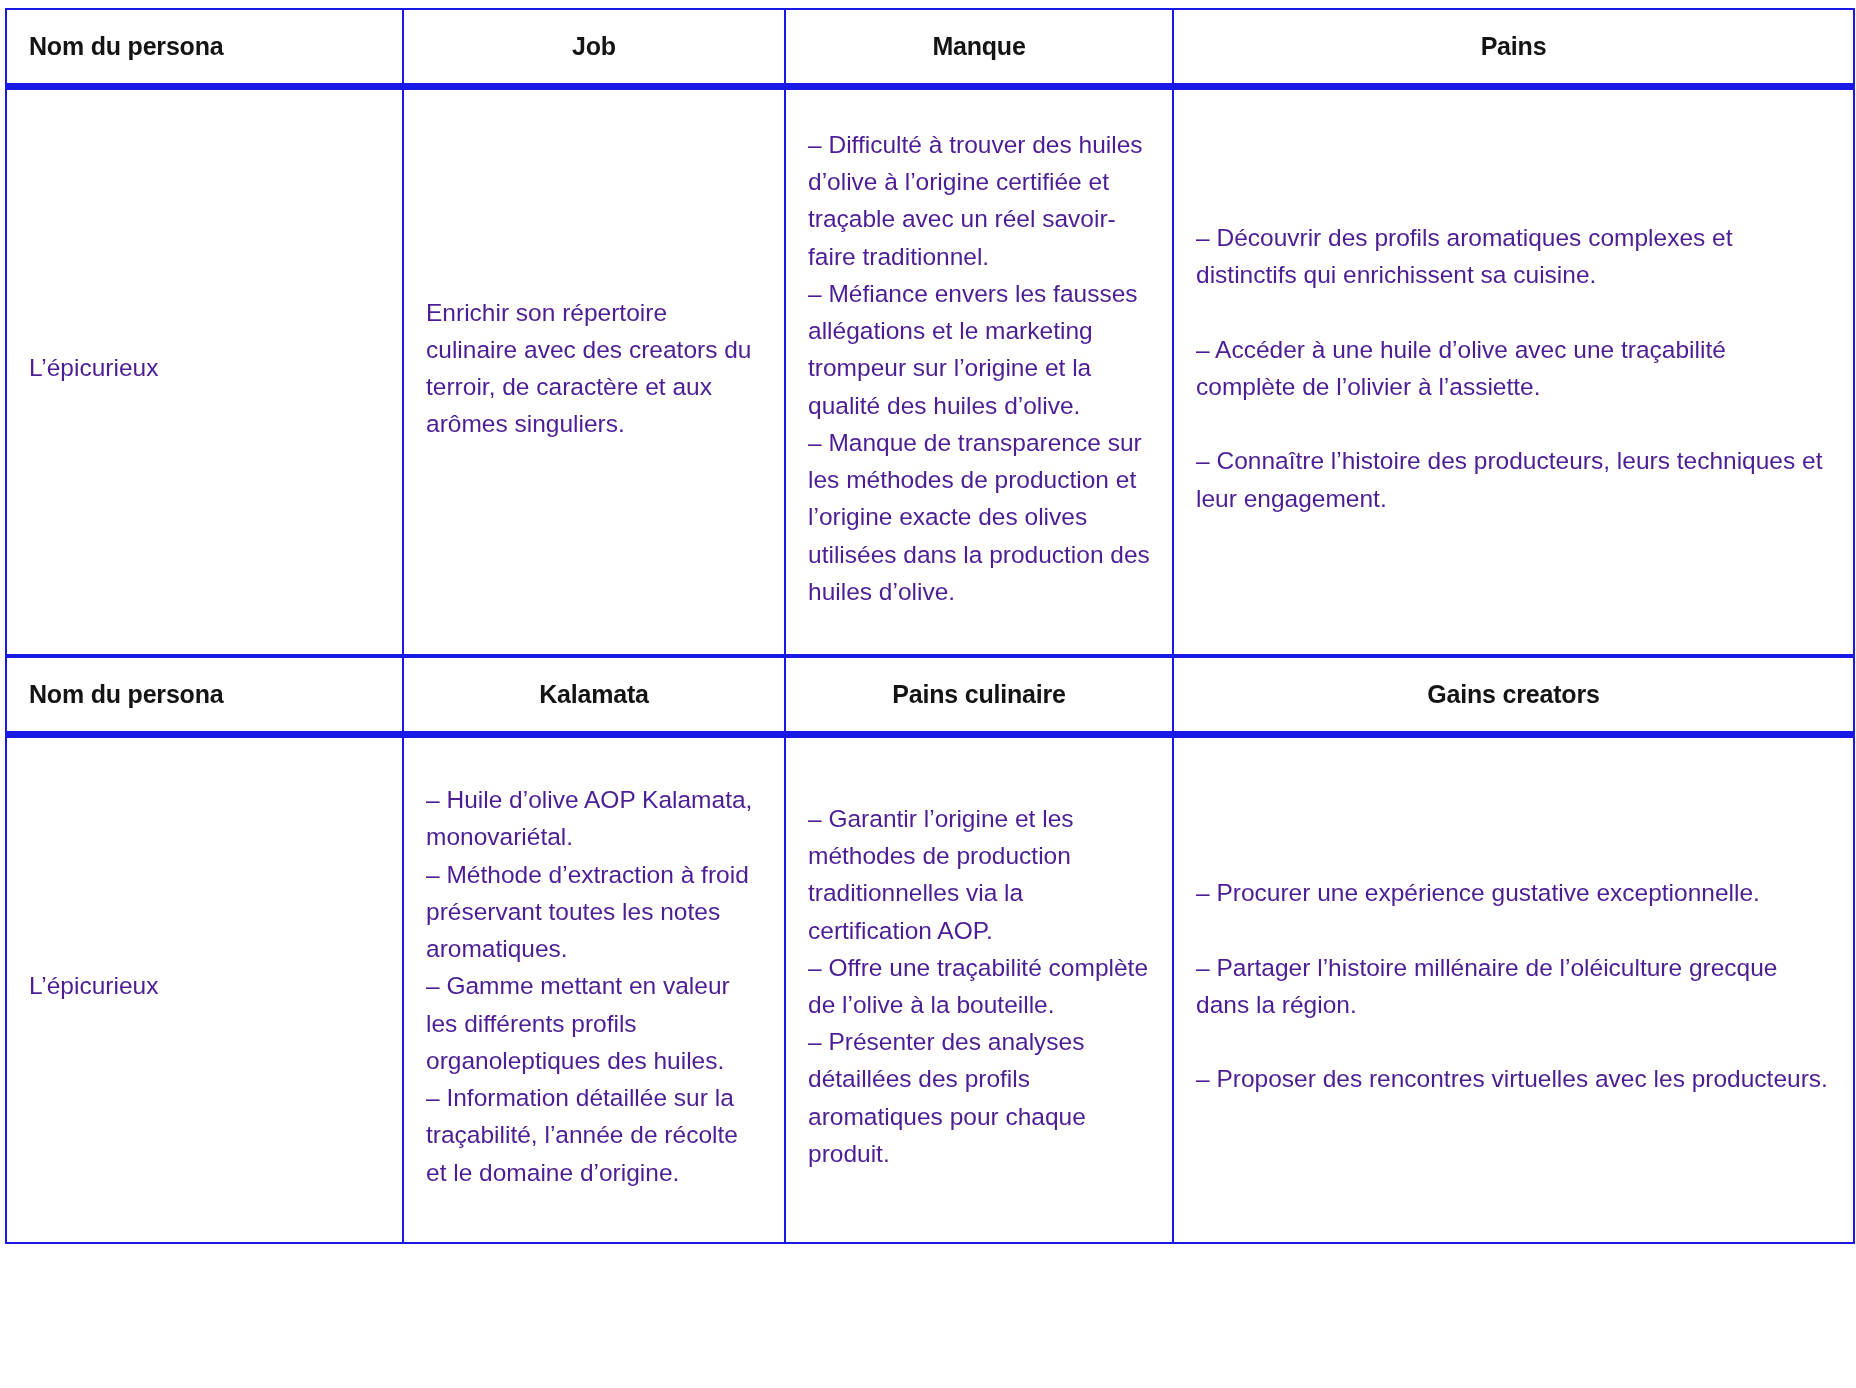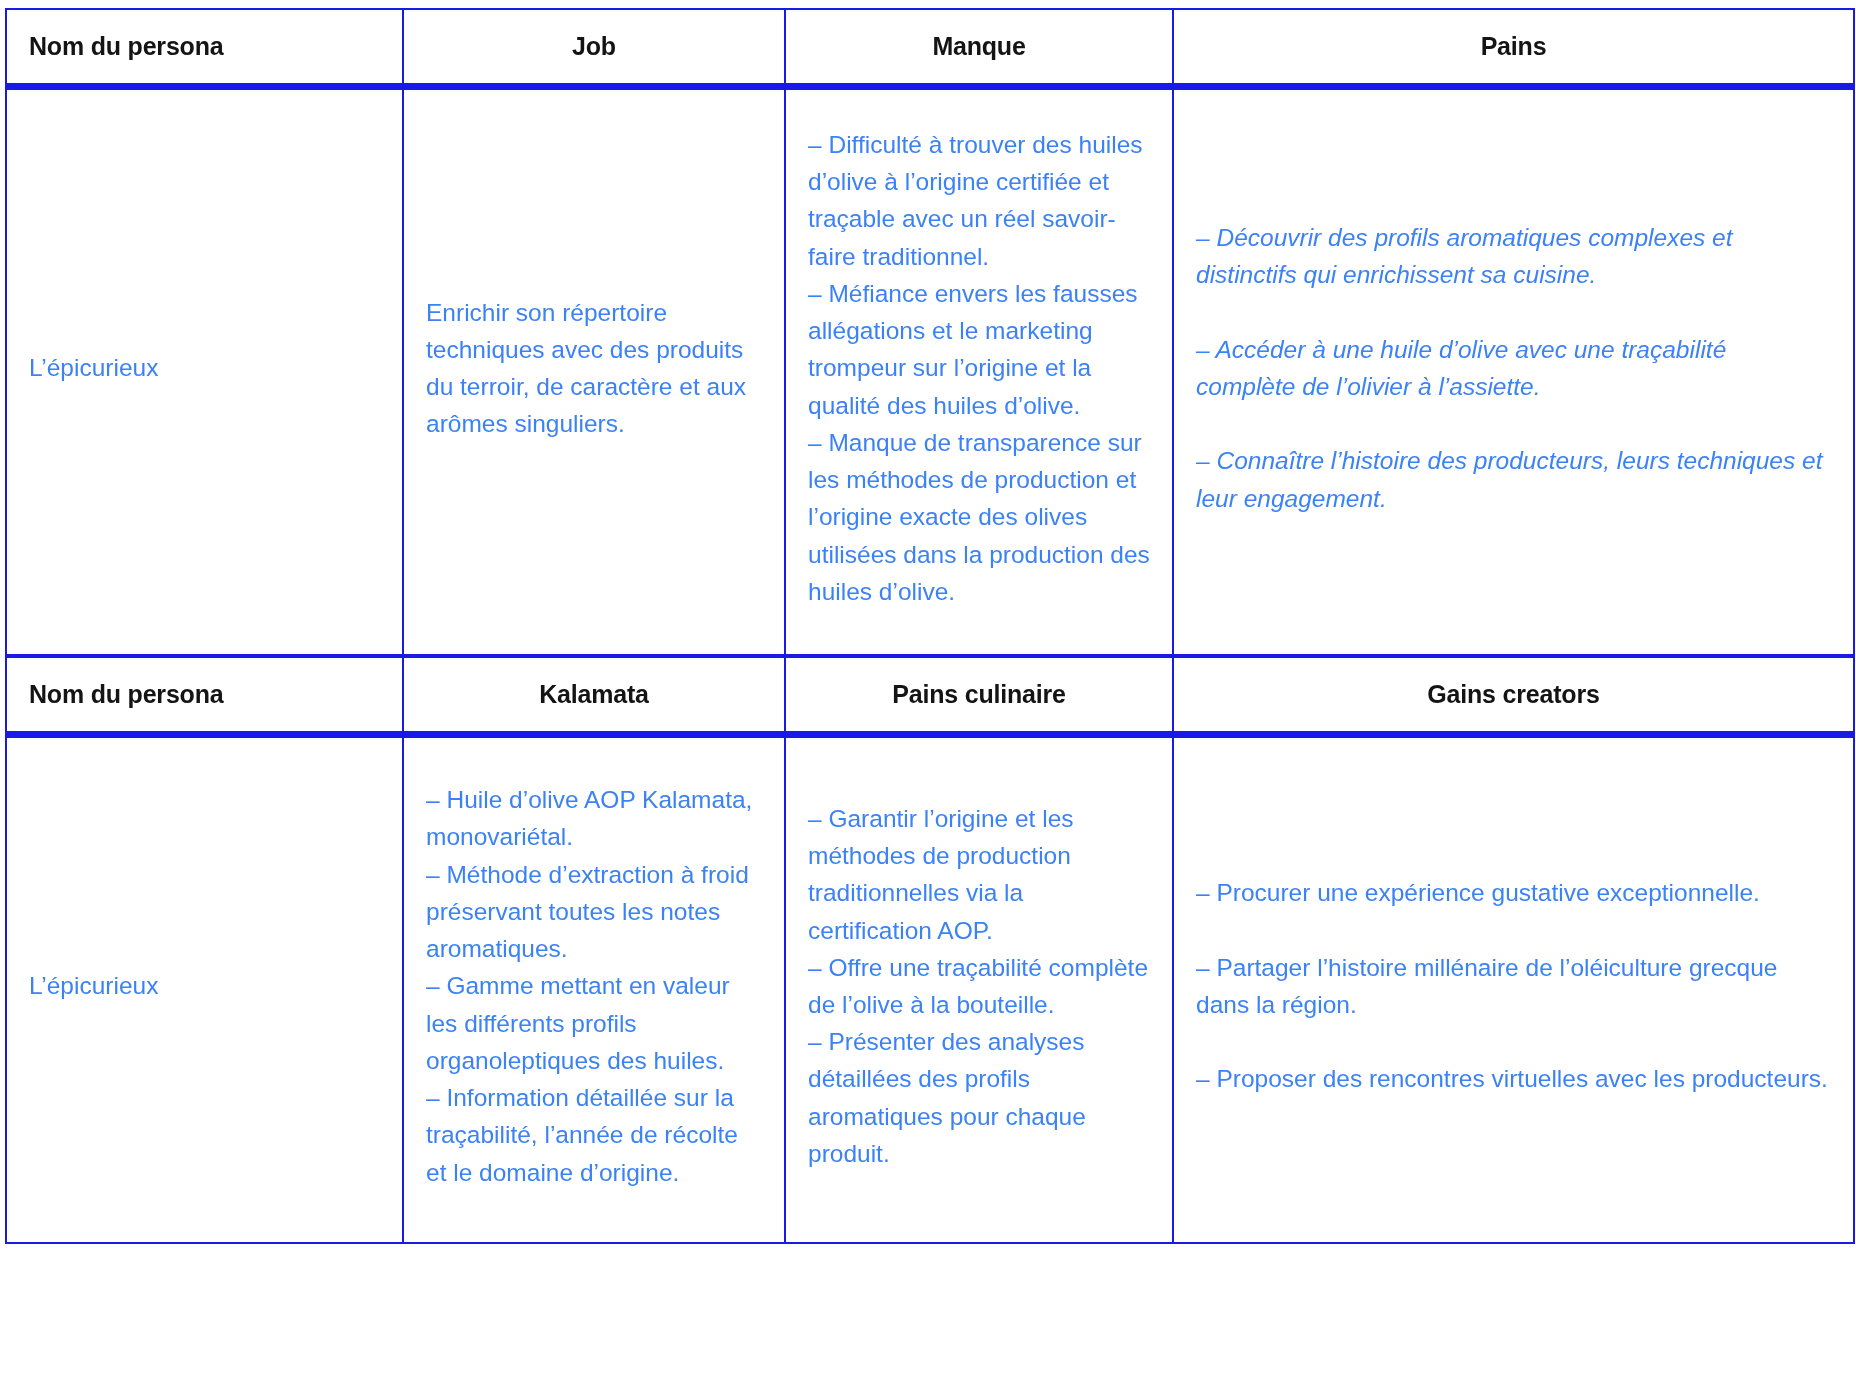--- a/index.html
+++ b/index.html
@@ -53,28 +53,27 @@
   table.persona-table thead th.col-center {
     text-align: center;
     margin-left: 36px;
   }
 
   
   table.persona-table tbody td {
     font-size: 24.5px;
     line-height: 1.52;
     padding: 18px 22px 26px 22px;
-    color: #3b82f6;
+    color: #4c1d95;
   }
   td.cell-name {
     font-size: 24.5px;
     padding-left: 22px;
   }
   td.cell-italic {
-    font-style: italic;
   }
 
   .cell-text {
     white-space: pre-line;
   }
 
   
   col.c1 { width: 397px; }
   col.c2 { width: 382px; }
   col.c3 { width: 388px; }
@@ -112,21 +111,21 @@
         <th class="col-center">Manque</th>
         <th class="col-center">Pains</th>
       </tr>
     </thead>
     <tbody>
       <tr>
         <td class="cell-name">
           <span class="cell-text">L’épicurieux</span>
         </td>
         <td class="cell-job">
-          <span class="cell-text">Enrichir son répertoire techniques avec des produits du terroir, de caractère et aux arômes singuliers.</span>
+          <span class="cell-text">Enrichir son répertoire culinaire avec des creators du terroir, de caractère et aux arômes singuliers.</span>
         </td>
         <td class="cell-pains">
           <span class="cell-text">– Difficulté à trouver des huiles d’olive à l’origine certifiée et traçable avec un réel savoir-faire traditionnel.
 – Méfiance envers les fausses allégations et le marketing trompeur sur l’origine et la qualité des huiles d’olive.
 – Manque de transparence sur les méthodes de production et l’origine exacte des olives utilisées dans la production des huiles d’olive.</span>
         </td>
         <td class="cell-gains cell-italic">
           <span class="cell-text">– Découvrir des profils aromatiques complexes et distinctifs qui enrichissent sa cuisine.
 
 – Accéder à une huile d’olive avec une traçabilité complète de l’olivier à l’assiette.

